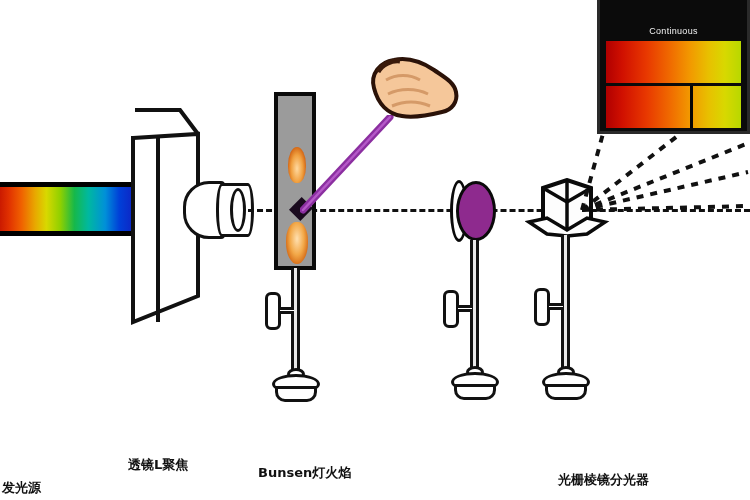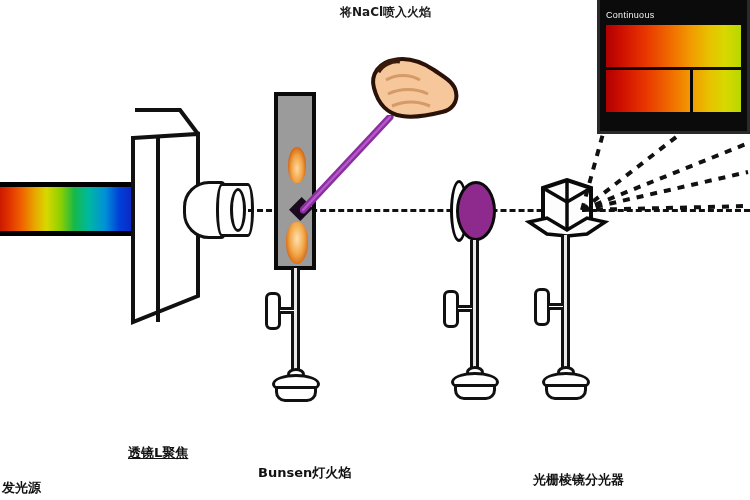--- a/index.html
+++ b/index.html
@@ -202,23 +202,23 @@
     white-space: nowrap;
   }
   #label-nacl {
     left: 340px; top: 4px;
     font-size: 12px; font-weight: bold;
     color: #1a1a1a;
     font-family: "DejaVu Sans", "Liberation Sans", sans-serif;
     white-space: nowrap;
   }
   #cap-source { left: 2px;   top: 471px; margin-top: 8px; }
-  #cap-lens   { left: 128px; top: 444px; text-decoration: underline; }
+  #cap-lens   { left: 128px; top: 456px; }
   #cap-burner { left: 258px; top: 464px; }
-  #cap-prism  { left: 533px; top: 471px; }
+  #cap-prism  { left: 558px; top: 471px; }
 </style>
 </head>
 <body>
 
 <div id="stage">
 
   <div class="abs" id="left-spectrum-frame"></div>
   <div class="abs" id="left-spectrum"></div>
 
   <svg class="abs" style="left:120px; top:70px;" width="150" height="260">
@@ -293,30 +293,29 @@
       <line x1="22" y1="100" x2="44" y2="20"></line>
       <line x1="22" y1="100" x2="120" y2="24"></line>
       <line x1="22" y1="100" x2="186" y2="34"></line>
       <line x1="22" y1="100" x2="188" y2="62"></line>
       <line x1="22" y1="100" x2="188" y2="96"></line>
     </g>
   </svg>
 
   <div class="abs" id="panel">
     <div style="padding:4px 6px 0 6px;">
-      <div style="text-align:left;">
+      <div style="text-align:center;margin-top:16px;">
         <span class="panel-label">Continuous</span>
       </div>
       <div class="band" style="margin-top:3px;"></div>
       <div class="band" style="margin-top:3px; position:relative;">
         <div class="abs" id="absorption-line" style="left:84px; top:0;"></div>
       </div>
     </div>
   </div>
 
-  <div class="abs" id="label-nacl">将NaCl喷入火焰</div>
 
   <div class="abs caption" id="cap-source">发光源</div>
   <div class="abs caption" id="cap-lens">透镜L聚焦</div>
   <div class="abs caption" id="cap-burner">Bunsen灯火焰</div>
   <div class="abs caption" id="cap-prism">光栅棱镜分光器</div>
 
 </div>
 
 </body></html>

